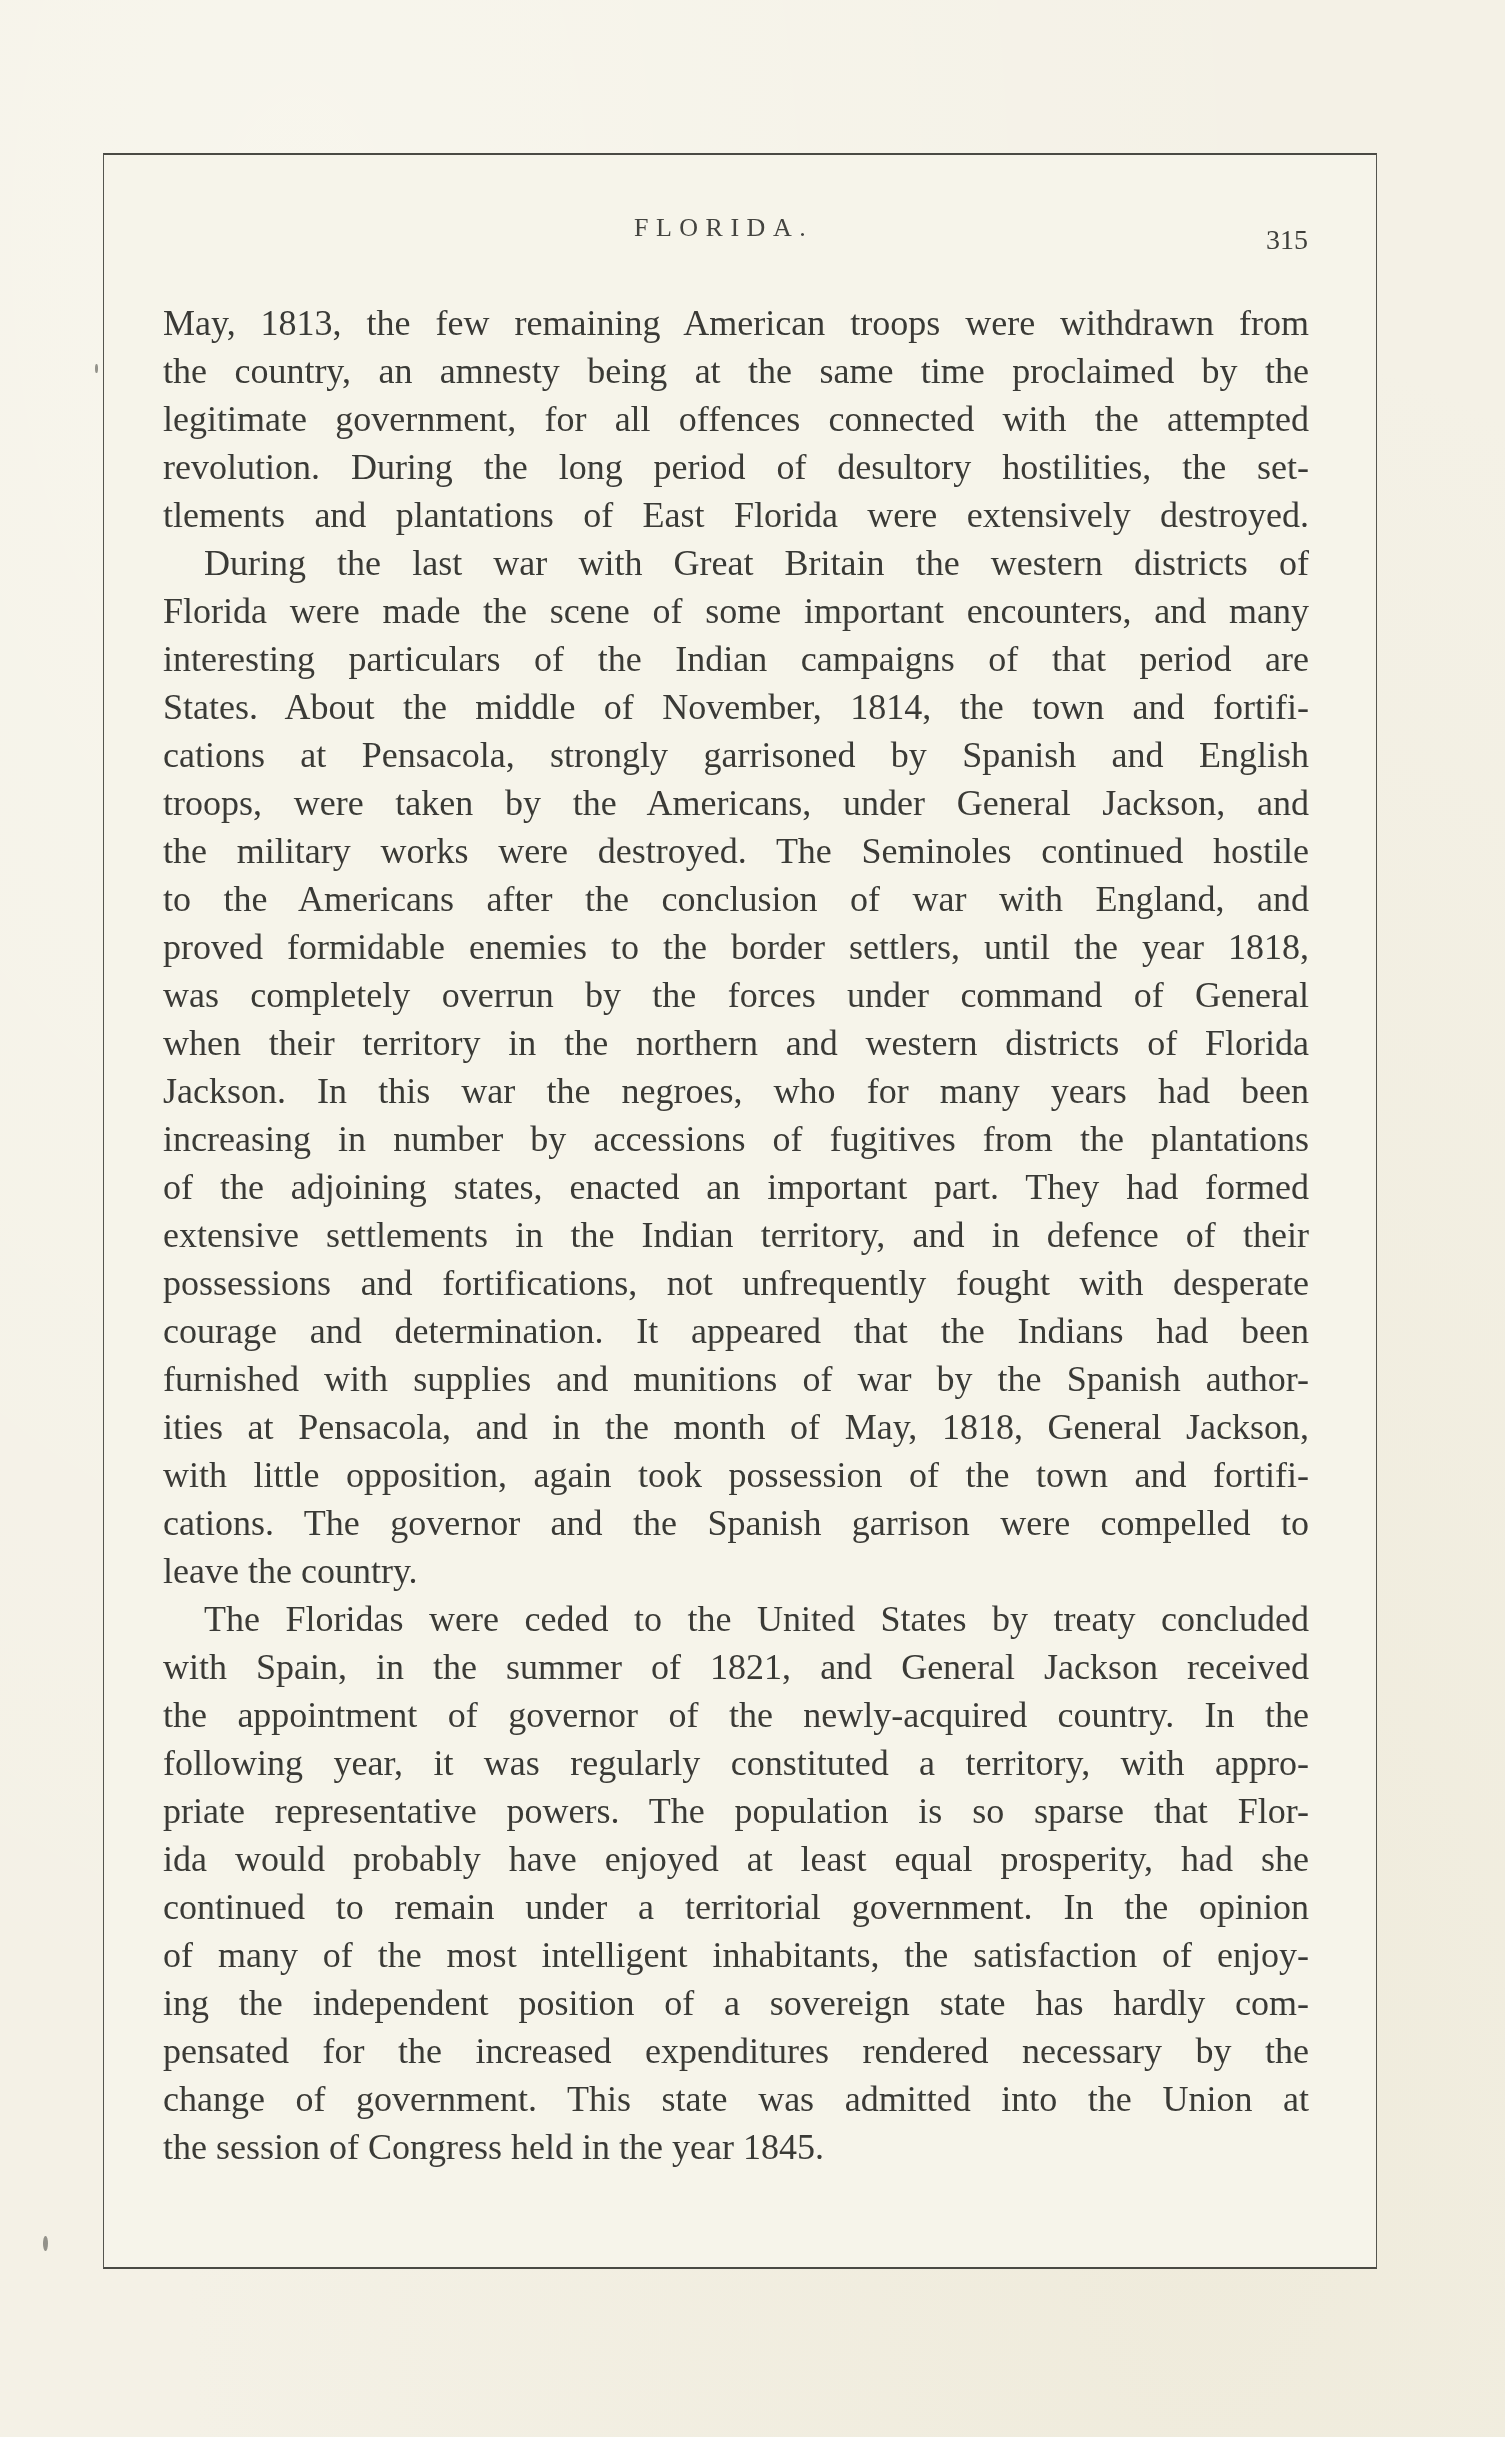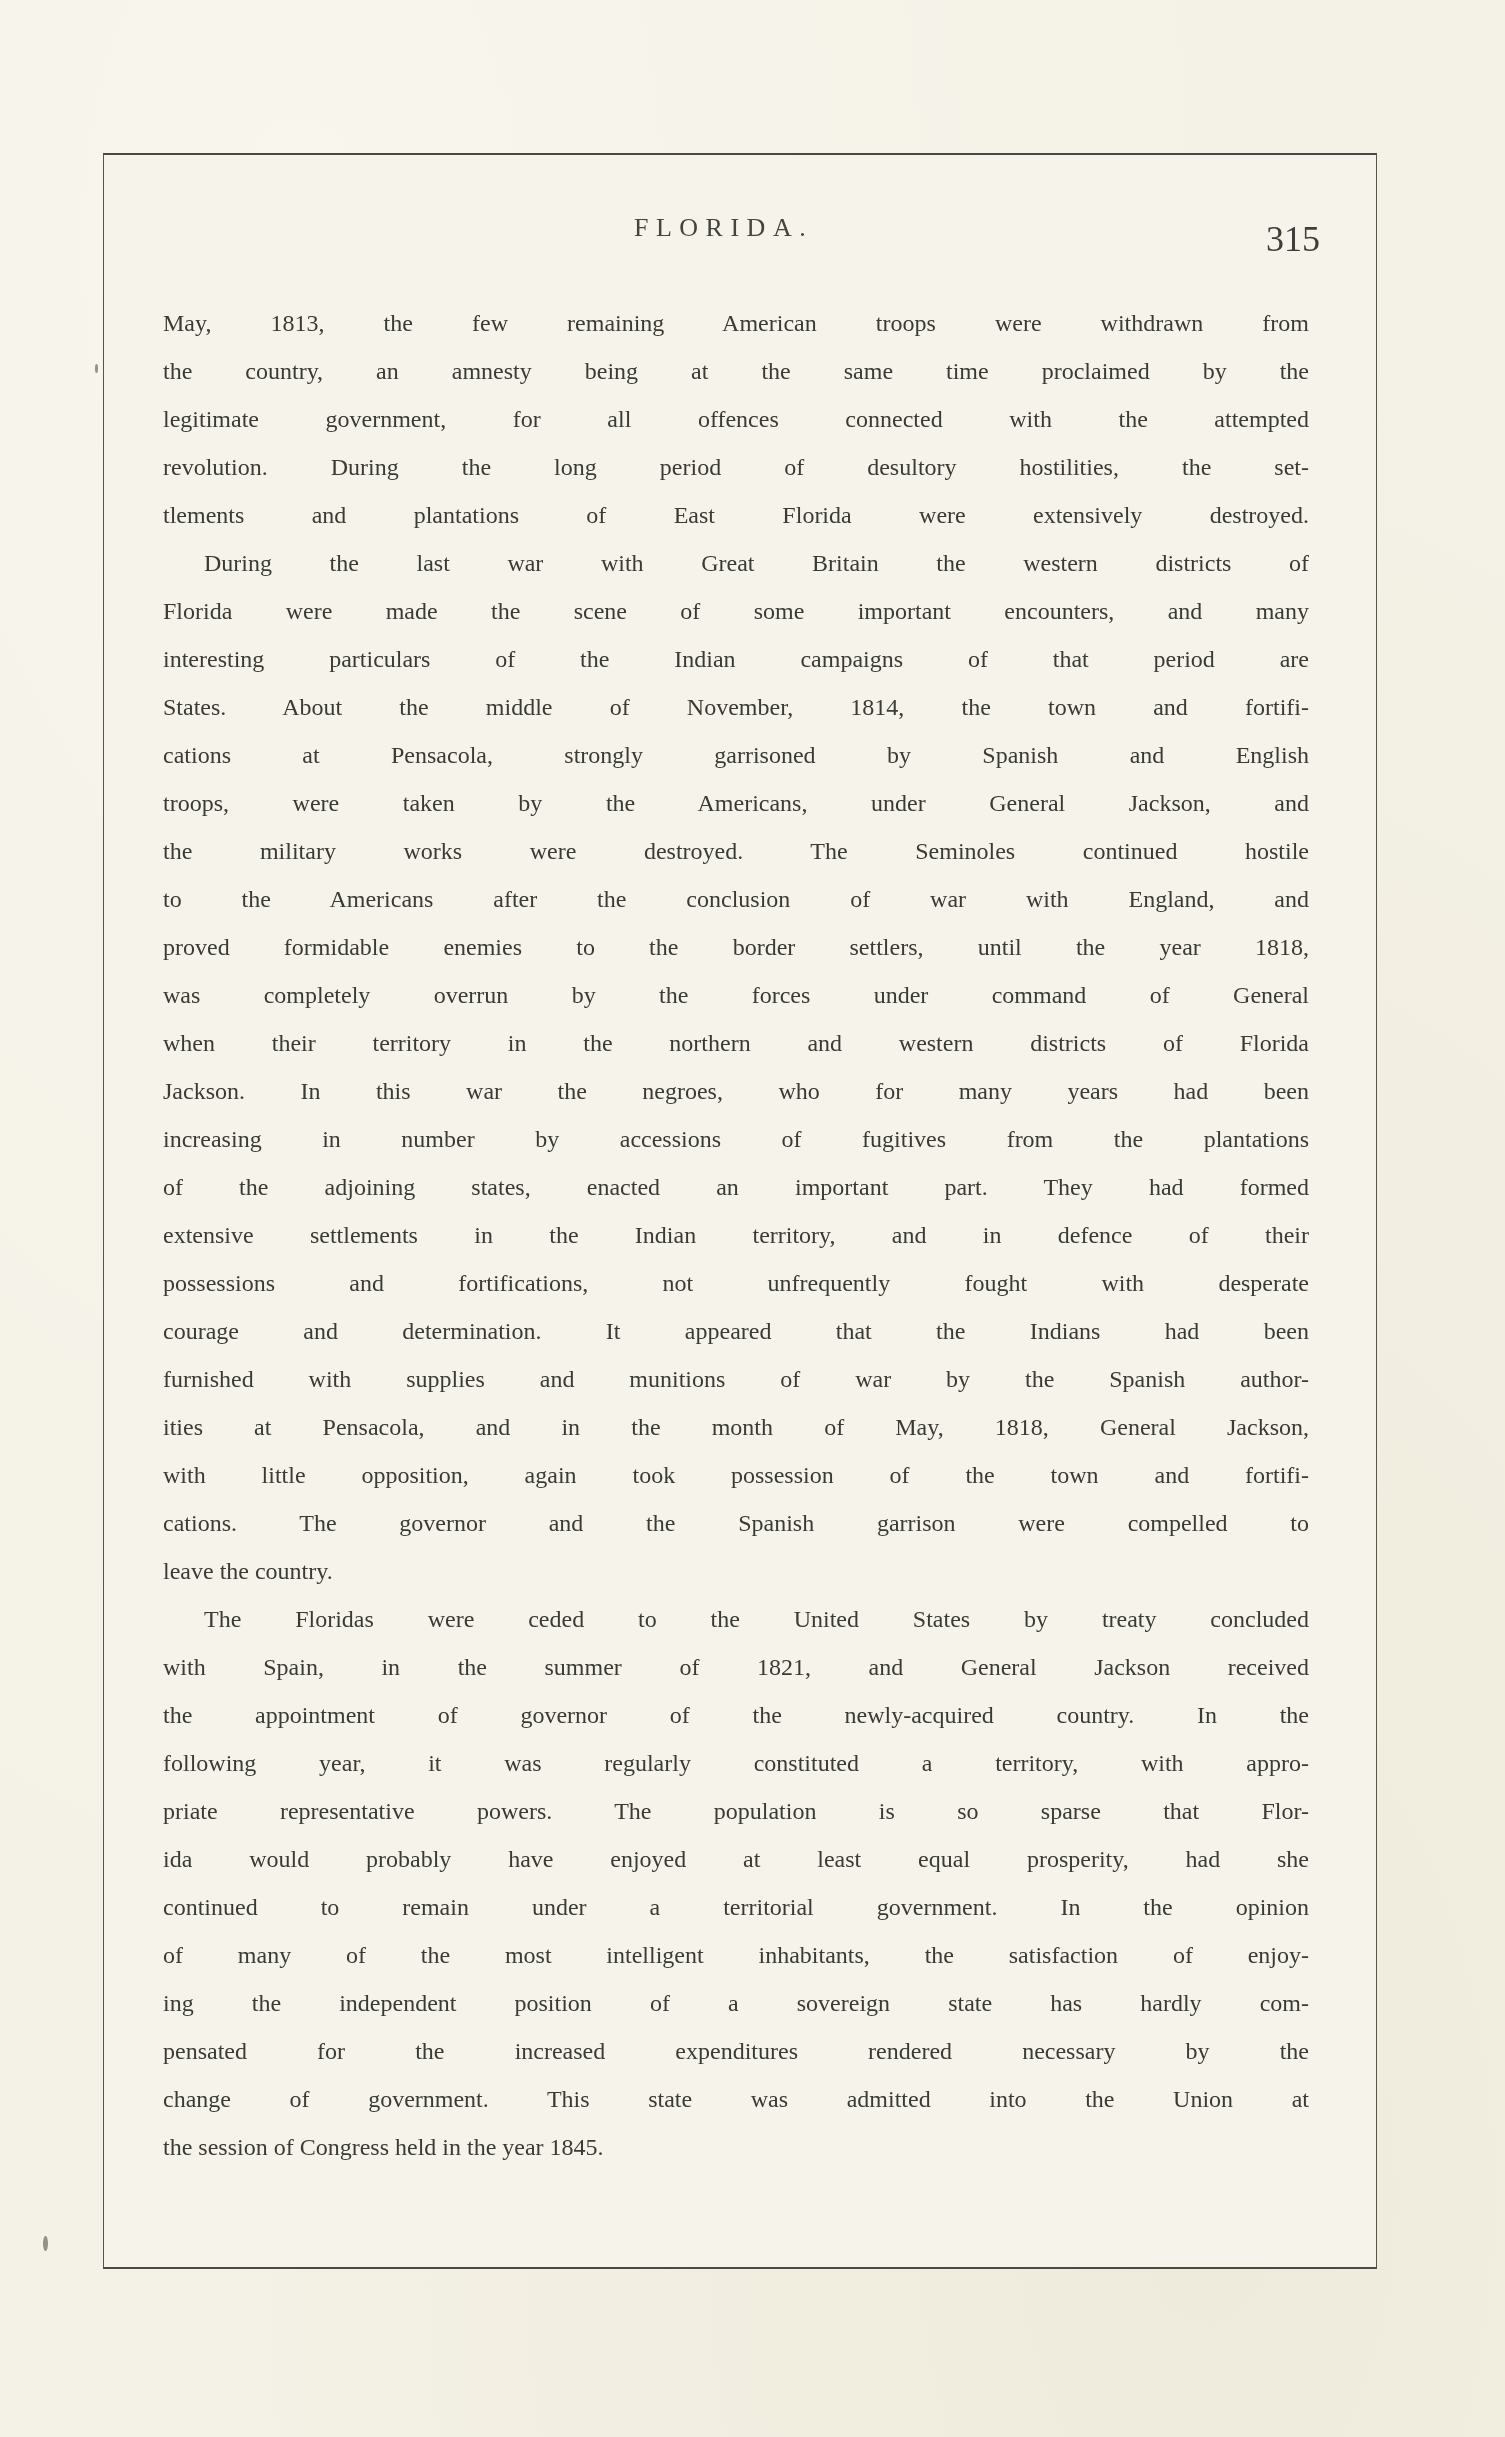--- a/index.html
+++ b/index.html
@@ -41,35 +41,35 @@
     top: 214px;
     font-size: 26px;
     letter-spacing: 7.5px;
     color: #444440;
     line-height: 28px;
   }
   .page-number {
     position: absolute;
     left: 1266px;
     top: 220px;
-    font-size: 36px;
+    font-size: 28px;
     line-height: 39px;
     color: #3e3e3a;
   }
   .body-text {
     position: absolute;
     left: 163px;
     top: 299px;
     width: 1146px;
   }
   .line {
     display: block;
     height: 48px;
     line-height: 48px;
-    font-size: 24px;
+    font-size: 36px;
     text-align: justify;
     text-align-last: justify;
     white-space: nowrap;
     overflow: visible;
   }
   .line.last {
     text-align-last: left;
   }
   .line.indent {
     padding-left: 41px;

